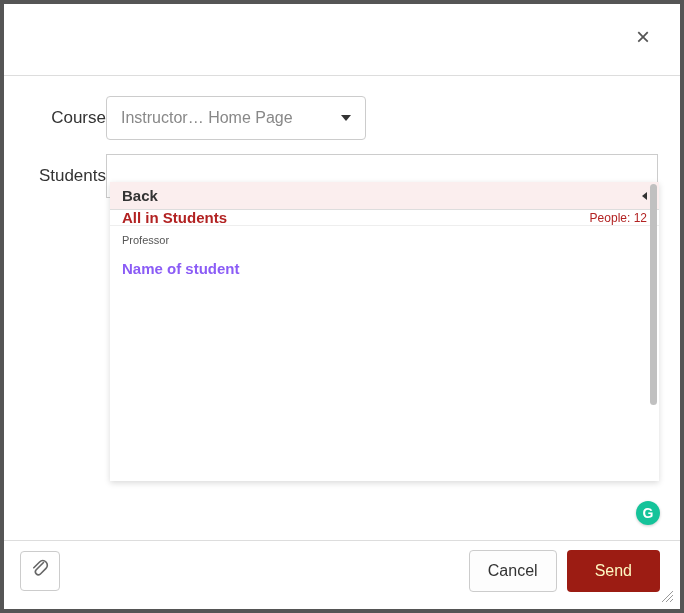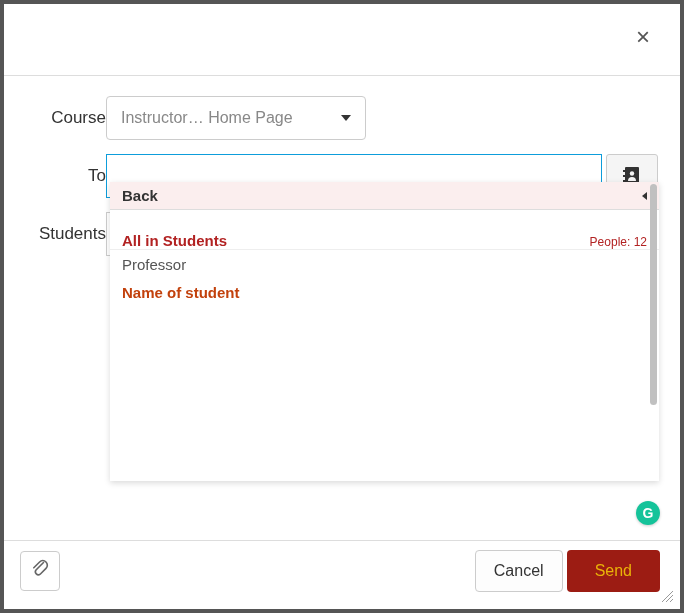--- a/index.html
+++ b/index.html
@@ -153,52 +153,52 @@
       right: 12px;
       top: 50%;
       transform: translateY(-50%);
       width: 0;
       height: 0;
       border-top: 4px solid transparent;
       border-bottom: 4px solid transparent;
       border-right: 5px solid #333;
     }
     .dd-all {
-      height: 40px;
-      display: flex;
-      align-items: flex-end;
+      height: 16px;
+      display: flex;
+      align-items: center;
       padding: 0 12px;
       font-size: 15px;
       font-weight: bold;
       color: #b22222;
       border-bottom: 1px solid #eee;
       cursor: pointer;
       justify-content: space-between;
     }
     .dd-people-count {
       font-weight: normal;
       font-size: 12px;
     }
     .dd-item {
       height: 28px;
       display: flex;
       align-items: center;
       padding: 0 12px;
-      font-size: 15px;
+      font-size: 11px;
       color: #555;
       cursor: pointer;
     }
     .dd-name {
       height: 28px;
       display: flex;
       align-items: center;
       padding: 0 12px;
       font-size: 15px;
       font-weight: bold;
-      color: #c2410c;
+      color: #8b5cf6;
     }
     .dd-scroll {
       position: absolute;
       top: 2px;
       bottom: 2px;
       right: 2px;
       width: 7px;
     }
     .dd-scroll-thumb {
       position: absolute;
@@ -221,21 +221,21 @@
       font-size: 12px;
       line-height: 1;
       letter-spacing: 0.5px;
     }
     
     .modal-footer {
       height: 68px;
       display: flex;
       align-items: center;
       padding: 0 20px 8px 16px;
-      gap: 4px;
+      gap: 10px;
       position: relative;
     }
     .attach-btn {
       width: 40px;
       height: 40px;
       border: 1px solid #ccc;
       border-radius: 4px;
       background: #fff;
       display: flex;
       align-items: center;
@@ -255,21 +255,21 @@
       color: #333;
       cursor: pointer;
     }
     .send-btn {
       height: 42px;
       padding: 0 28px;
       background: #9c1c13;
       border: none;
       border-radius: 4px;
       font-size: 16px;
-      color: #eab308;
+      color: #fef9c3;
       cursor: pointer;
     }
     
     .g-badge {
       position: absolute;
       right: 20px;
       bottom: 84px;
       width: 24px;
       height: 24px;
       border-radius: 50%;
@@ -307,36 +307,20 @@
   <div class="modal-body">
 
     <div class="field-row">
       <div class="field-label">Course</div>
       <div class="course-select">
         <span class="course-select-text">Instructor… Home Page</span>
         <span class="caret-down"></span>
       </div>
     </div>
 
-    <div class="field-row">
-      <div class="field-label">To</div>
-      <input class="to-input" type="text" value="" style="">
-      <div class="addr-book-btn">
-        <span class="addr-book-icon">
-          <svg viewBox="0 0 18 20" width="18" height="20">
-            <rect x="2" y="1" width="14" height="18" rx="1" fill="#333"></rect>
-            <circle cx="9" cy="7.5" r="2.2" fill="#f5f5f5"></circle>
-            <path d="M5 15 Q5 11 9 11 Q13 11 13 15 Z" fill="#f5f5f5"></path>
-            <rect x="0" y="4" width="2.2" height="2" fill="#333"></rect>
-            <rect x="0" y="9" width="2.2" height="2" fill="#333"></rect>
-            <rect x="0" y="14" width="2.2" height="2" fill="#333"></rect>
-          </svg>
-        </span>
-      </div>
-    </div>
 
     <div class="field-row">
       <div class="field-label">Students</div>
       <input class="subject-input" type="text" value="" style="">
     </div>
 
   </div>
 
   <div class="dropdown">
     <div class="dd-back">

